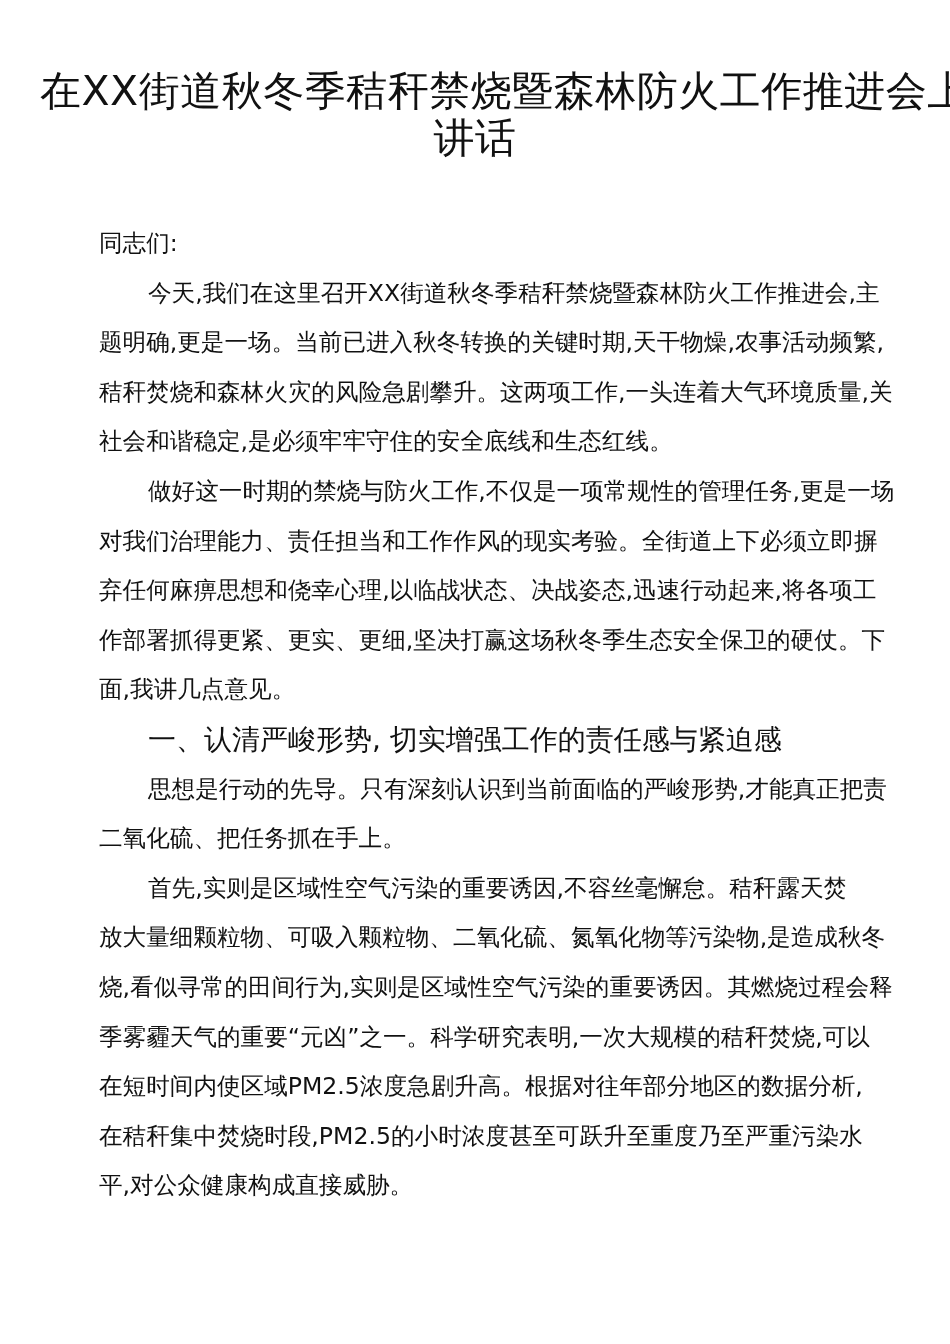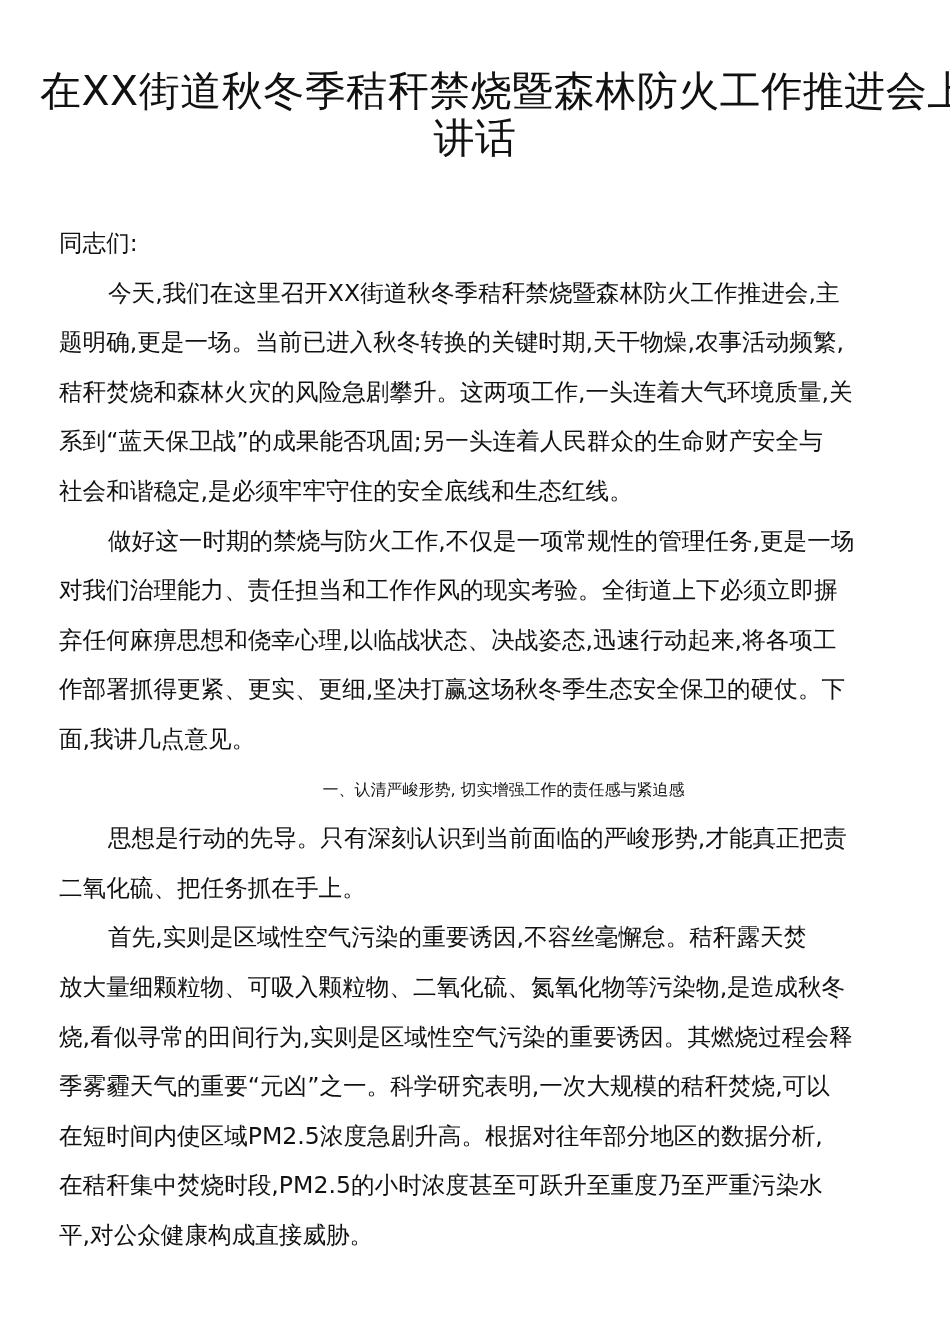--- a/index.html
+++ b/index.html
@@ -3,40 +3,39 @@
 <meta charset="utf-8">
 <style>
   html, body { margin: 0; padding: 0; background: #ffffff; }
   body { width: 950px; height: 1344px; position: relative; overflow: hidden;
          font-family: "DejaVu Sans", "Liberation Sans", sans-serif; color: #111111; }
   .title { position: absolute; left: 40px; width: 870px; top: 68px; text-align: center;
            font-size: 41px; line-height: 47px; letter-spacing: 0.5px; }
   .title .tline { display: block; white-space: nowrap; }
   .body { position: absolute; left: 59px; top: 219px; width: 840px; }
   .line { display: block; height: 49.6px; line-height: 49.6px; font-size: 23.6px;
-          white-space: nowrap; }
+          white-space: nowrap; margin-left: 40px; }
   .indent { padding-left: 49px; }
-  .heading { font-size: 16px; padding-left: 49px; text-align: center; }
+  .heading { font-size: 28px; padding-left: 49px; }
 </style>
 </head>
 <body>
 
 <div class="title">
   <span class="tline">在XX街道秋冬季秸秆禁烧暨森林防火工作推进会上的</span>
   <span class="tline">讲话</span>
 </div>
 
 <div class="body">
   <span class="line">同志们:</span>
 
   <div>
     <span class="line indent">今天,我们在这里召开XX街道秋冬季秸秆禁烧暨森林防火工作推进会,主</span>
     <span class="line">题明确,更是一场。当前已进入秋冬转换的关键时期,天干物燥,农事活动频繁,</span>
     <span class="line">秸秆焚烧和森林火灾的风险急剧攀升。这两项工作,一头连着大气环境质量,关</span>
-    <span class="line">系到“蓝天保卫战”的成果能否巩固;另一头连着人民群众的生命财产安全与</span>
     <span class="line">社会和谐稳定,是必须牢牢守住的安全底线和生态红线。</span>
   </div>
 
   <div>
     <span class="line indent">做好这一时期的禁烧与防火工作,不仅是一项常规性的管理任务,更是一场</span>
     <span class="line">对我们治理能力、责任担当和工作作风的现实考验。全街道上下必须立即摒</span>
     <span class="line">弃任何麻痹思想和侥幸心理,以临战状态、决战姿态,迅速行动起来,将各项工</span>
     <span class="line">作部署抓得更紧、更实、更细,坚决打赢这场秋冬季生态安全保卫的硬仗。下</span>
     <span class="line">面,我讲几点意见。</span>
   </div>

